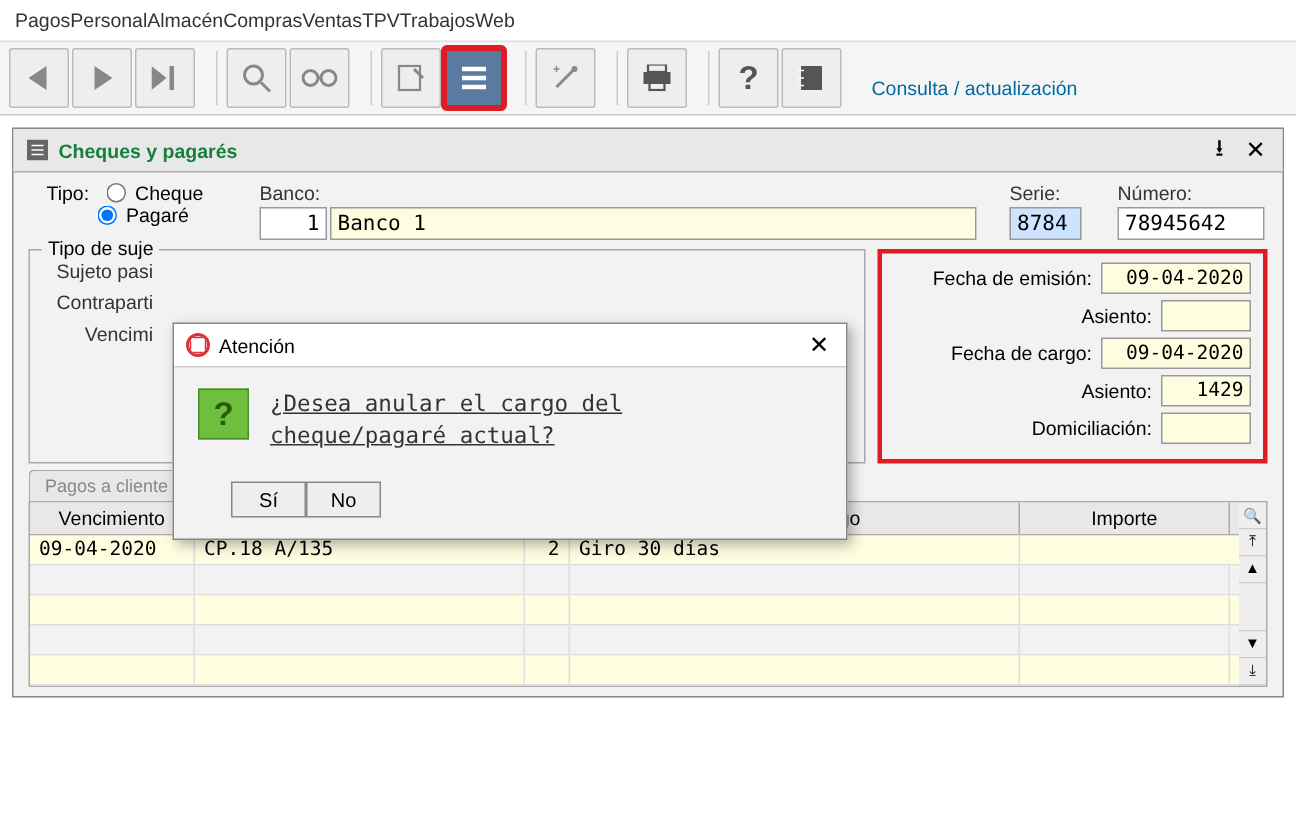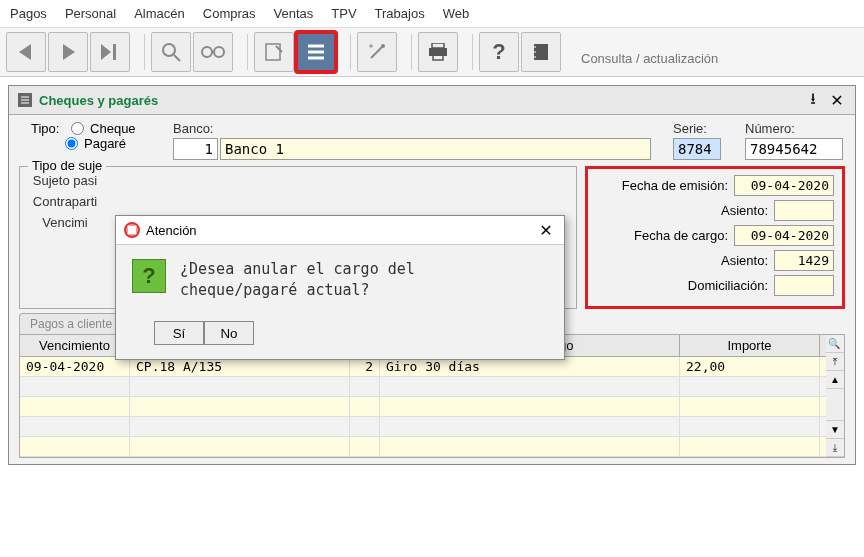--- a/index.html
+++ b/index.html
@@ -1,26 +1,26 @@
 <!DOCTYPE html>
 <html><head>
 <meta charset="utf-8">
 <style>
   * { box-sizing: border-box; margin: 0; padding: 0; }
   body { font-family: Arial, sans-serif; font-size: 13px; background: #fff; width: 864px; height: 557px; overflow: hidden; }
   
-  .menubar { display: flex; gap: 18px; padding: 6px 10px; background: #fff; border-bottom: 1px solid #ddd; }
+  .menubar { display: flex; padding: 6px 10px; background: #fff; border-bottom: 1px solid #ddd; }
   .menubar-item { color: #333; cursor: pointer; }
   
   .toolbar { display: flex; align-items: center; padding: 4px 6px; background: #f5f5f5; border-bottom: 1px solid #ccc; }
   .tool-group { display: flex; gap: 2px; margin-right: 8px; }
   .tool-btn { width: 40px; height: 40px; display: flex; align-items: center; justify-content: center; border: 1px solid #bbb; background: #eee; cursor: pointer; border-radius: 2px; }
   .tool-btn.highlighted { outline: 4px solid #e01b24; outline-offset: -2px; background: #5a7aa0; }
   .tool-sep { width: 1px; height: 36px; background: #ccc; margin: 0 6px; }
-  .tool-label { margin-left: 12px; color: #737373; margin-top: 12px; }
+  .tool-label { margin-left: 12px; color: #0369a1; margin-top: 12px; }
   
   .window-panel { margin: 8px; border: 1px solid #888; background: #F2F2F2; }
   .window-titlebar { display: flex; align-items: center; padding: 4px 8px; background: #e8e8e8; border-bottom: 1px solid #aaa; }
   .win-icon { width: 16px; height: 16px; display: inline-flex; align-items: center; justify-content: center; margin-right: 6px; }
   .win-title { font-weight: bold; color: #15803d; flex: 1; }
   .win-ctl { width: 20px; height: 20px; display: flex; align-items: center; justify-content: center; cursor: pointer; margin-left: 4px; font-size: 16px; }
   
   .form-area { padding: 6px 10px; }
   .top-row { display: flex; align-items: flex-start; gap: 10px; margin-bottom: 6px; }
   .field-block { display: flex; flex-direction: column; margin-left: 12px; }
@@ -29,21 +29,21 @@
   .radio-row input { margin-right: 2px; }
   .text-input { border: 1px solid #999; padding: 2px 4px; font-family: monospace; font-size: 14px; background: #fff; }
   .text-input.yellow { background: #fffde0; }
   .text-input.blue { background: #cce4ff; }
   .num-right { text-align: right; }
   
   .mid-section { display: flex; gap: 8px; margin-top: 6px; position: relative; }
   .left-block { border: 1px solid #aaa; padding: 6px 8px; flex: 1; min-height: 140px; position: relative; }
   .left-label { position: absolute; top: -9px; left: 8px; background: #F2F2F2; padding: 0 4px; }
   .field-row { display: flex; align-items: center; margin-bottom: 6px; }
-  .field-row-label { text-align: center; padding-right: 6px; color: #333; }
+  .field-row-label { text-align: right; padding-right: 6px; color: #333; }
   
   .right-block { width: 260px; border: 3px solid #e01b24; padding: 6px 8px; }
   .rb-row { display: flex; align-items: center; margin-bottom: 4px; }
   .rb-label { flex: 1; text-align: right; padding-right: 6px; }
   .rb-input { width: 100px; border: 1px solid #999; background: #fffde0; padding: 2px 4px; font-family: monospace; font-size: 13px; text-align: right; }
   
   .tabs-row { display: flex; margin-top: 4px; }
   .tab { padding: 3px 10px; border: 1px solid #aaa; border-bottom: none; background: #e8e8e8; color: #888; cursor: pointer; font-size: 12px; border-radius: 4px 4px 0 0; margin-right: 2px; }
   .tab.active { background: #bfc5cb; color: #fff; }
   
@@ -57,21 +57,21 @@
   .grid-scroll { width: 18px; display: flex; flex-direction: column; }
   .grid-scroll-btn { height: 18px; display: flex; align-items: center; justify-content: center; background: #eee; border-bottom: 1px solid #ccc; font-size: 10px; }
   .grid-container { display: flex; }
   .grid-main { flex: 1; }
   
   .dialog { position: absolute; left: 115px; top: 215px; width: 450px; background: #f2f2f2; border: 1px solid #888; box-shadow: 3px 3px 8px rgba(0,0,0,0.3); z-index: 100; }
   .dlg-title { display: flex; align-items: center; padding: 4px 8px; background: #fff; border-bottom: 1px solid #ccc; }
   .dlg-title-icon { width: 16px; height: 16px; margin-right: 6px; }
   .dlg-body { display: flex; padding: 14px 16px; align-items: flex-start; gap: 14px; }
   .dlg-qicon { width: 34px; height: 34px; background: #6fbf3f; border: 1px solid #4a8a2a; display: flex; align-items: center; justify-content: center; font-size: 22px; font-weight: bold; color: #2a5a0a; }
-  .dlg-msg { font-family: monospace; font-size: 15px; color: #333; line-height: 1.4; }
+  .dlg-msg { font-family: monospace; font-size: 15px; color: #333; line-height: 1.4; text-decoration: underline; }
   .dlg-buttons { display: flex; justify-content: flex-start; padding: 6px 30px 14px 38px; }
   .dlg-btn { width: 50px; height: 24px; border: 1px solid #888; background: #eee; cursor: pointer; }
   
   .c1 { width: 110px; } .c2 { width: 220px; } .c2b { width: 30px; text-align: right; } .c3 { width: 300px; } .c4 { width: 140px; }
 </style>
 </head>
 <body>
 
 <div class="menubar">
   <span class="menubar-item">Pagos</span>
@@ -264,21 +264,20 @@
             <div class="gh" style="width:250px;">Documento</div>
             <div class="gh c3">Forma de pago</div>
             <div class="gh c4">Importe</div>
           </div>
           <div class="grid-body">
             <div class="grid-row alt">
               <div class="gc c1">09-04-2020</div>
               <div class="gc c2">CP.18 A/135</div>
               <div class="gc c2b">2</div>
               <div class="gc c3">Giro 30 días</div>
-              <div class="gc c4">22,00</div>
             </div>
             <div class="grid-row">
                 <div class="gc c1"></div>
                 <div class="gc c2"></div>
                 <div class="gc c2b"></div>
                 <div class="gc c3"></div>
                 <div class="gc c4"></div>
               </div>
             <div class="grid-row alt">
                 <div class="gc c1"></div>

